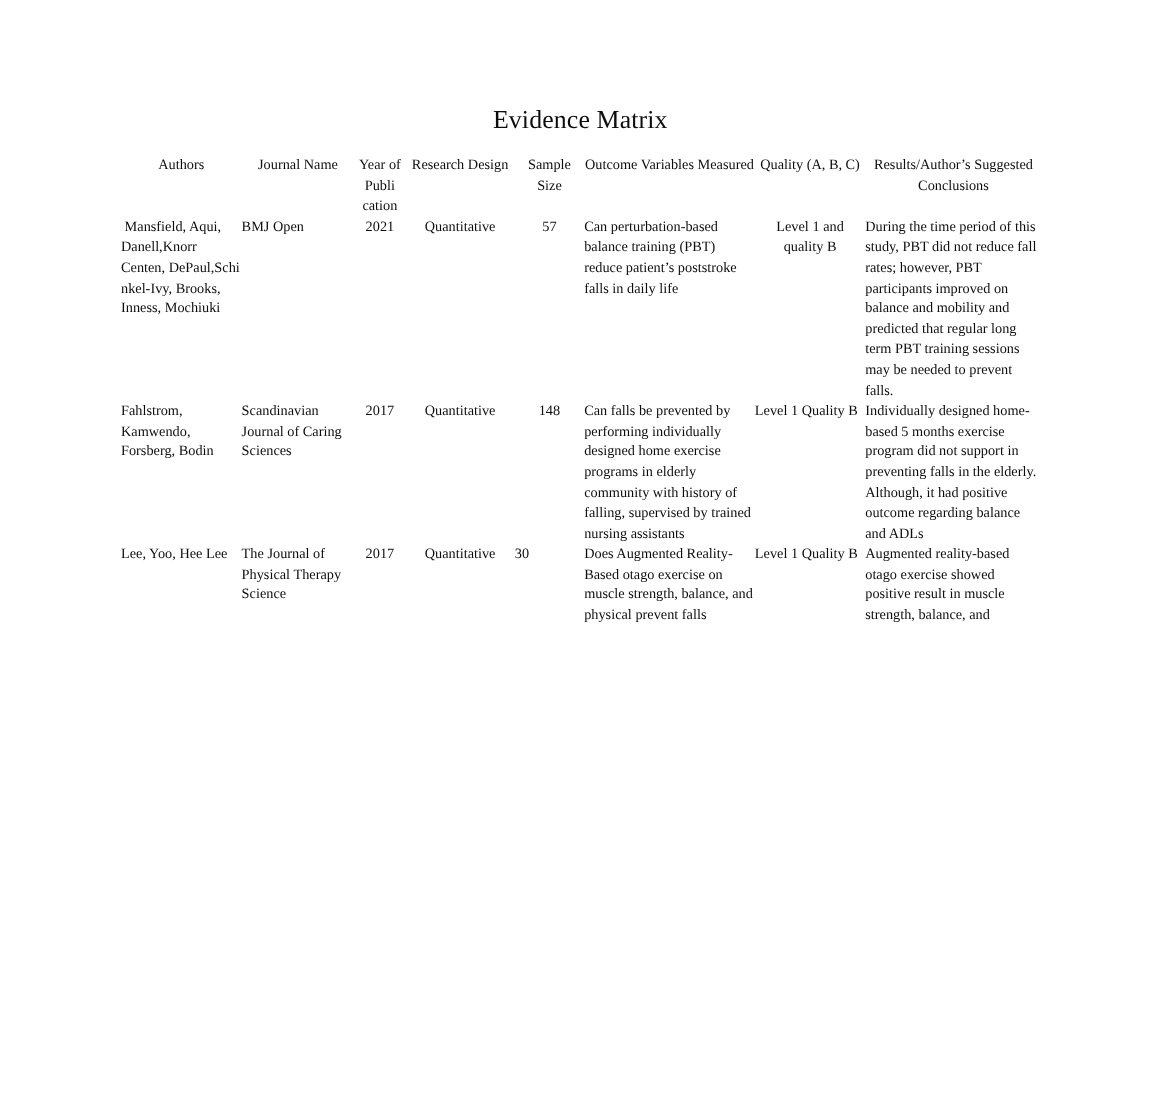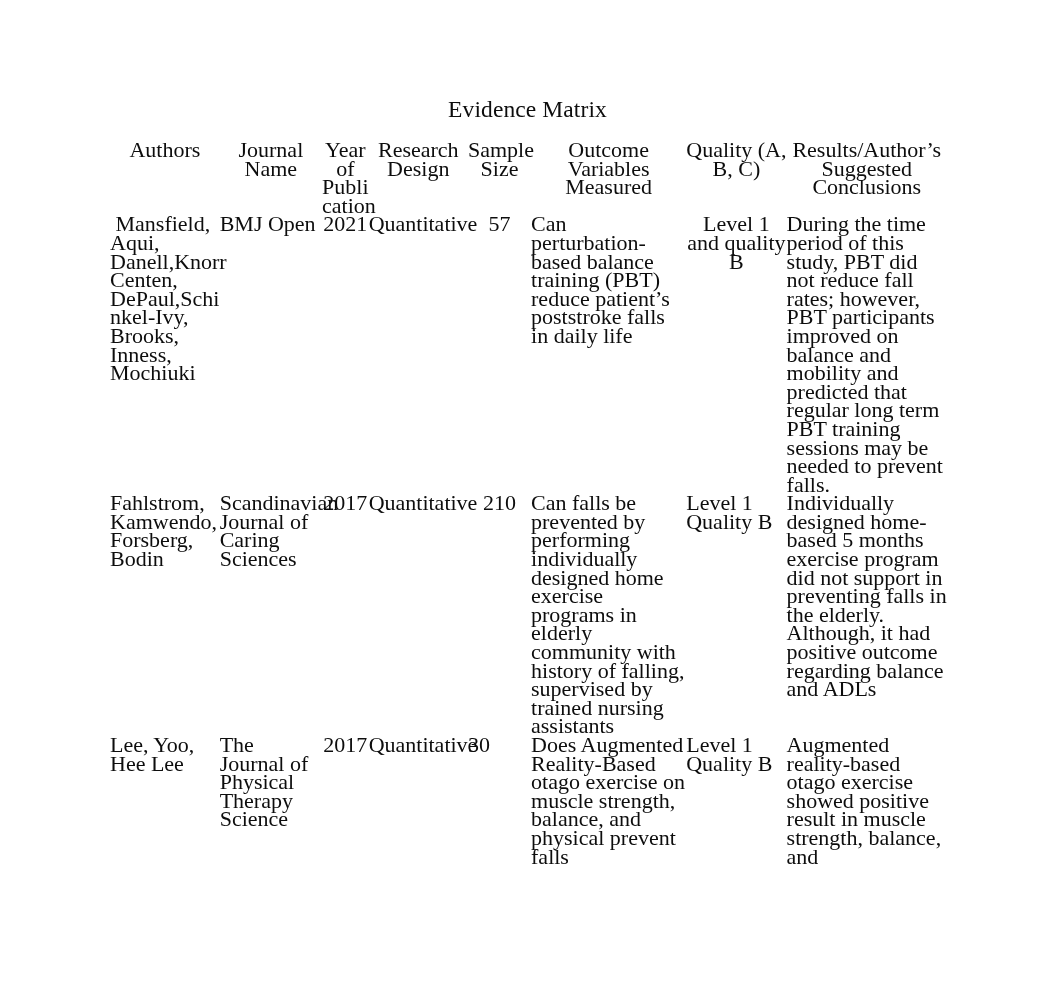--- a/index.html
+++ b/index.html
@@ -44,21 +44,21 @@
     width: 837px;
     border-collapse: collapse;
     table-layout: fixed;
   }
 
   table.matrix td, table.matrix th {
     border: 0;
     padding: 0;
     vertical-align: top;
     font-weight: normal;
-    font-size: 22px;
+    font-size: 13px;
     line-height: 18.6px;
   }
 
   
   .c-authors   { width: 106px; }
   .c-journal   { width: 99px; }
   .c-year      { width: 45px; }
   .c-design    { width: 96px; }
   .c-sample    { width: 61px; }
   .c-outcome   { width: 150px; }
@@ -161,21 +161,21 @@
         <td class="cell cell-l cell-top r1-outcome">Can perturbation-based balance training (PBT) reduce patient’s poststroke falls in daily life</td>
         <td class="cell cell-c cell-top r1-quality">Level 1 and quality B</td>
         <td class="cell cell-l cell-top r1-results">During the time period of this study, PBT did not reduce fall rates; however, PBT participants improved on balance and mobility and predicted that regular long term PBT training sessions may be needed to prevent falls.</td>
       </tr>
 
       <tr>
         <td class="cell cell-l cell-top r2-authors">Fahlstrom, Kamwendo, Forsberg, Bodin</td>
         <td class="cell cell-l cell-top r2-journal">Scandinavian Journal of Caring Sciences</td>
         <td class="cell cell-c cell-top r2-year">2017</td>
         <td class="cell cell-c cell-top r2-design">Quantitative</td>
-        <td class="cell cell-c cell-top r2-sample">210</td>
+        <td class="cell cell-c cell-top r2-sample">148</td>
         <td class="cell cell-l cell-top r2-outcome">Can falls be prevented by performing individually designed home exercise programs in elderly community with history of falling, supervised by trained nursing assistants</td>
         <td class="cell cell-l cell-top r2-quality">Level 1 Quality B</td>
         <td class="cell cell-l cell-top r2-results">Individually designed home-based 5 months exercise program did not support in preventing falls in the elderly. Although, it had positive outcome regarding balance and ADLs</td>
       </tr>
 
       <tr>
         <td class="cell cell-l cell-top r3-all">Lee, Yoo, Hee Lee</td>
         <td class="cell cell-l cell-top r3-all">The Journal of Physical Therapy Science</td>
         <td class="cell cell-c cell-top r3-all">2017</td>
         <td class="cell cell-c cell-top r3-all">Quantitative</td>

